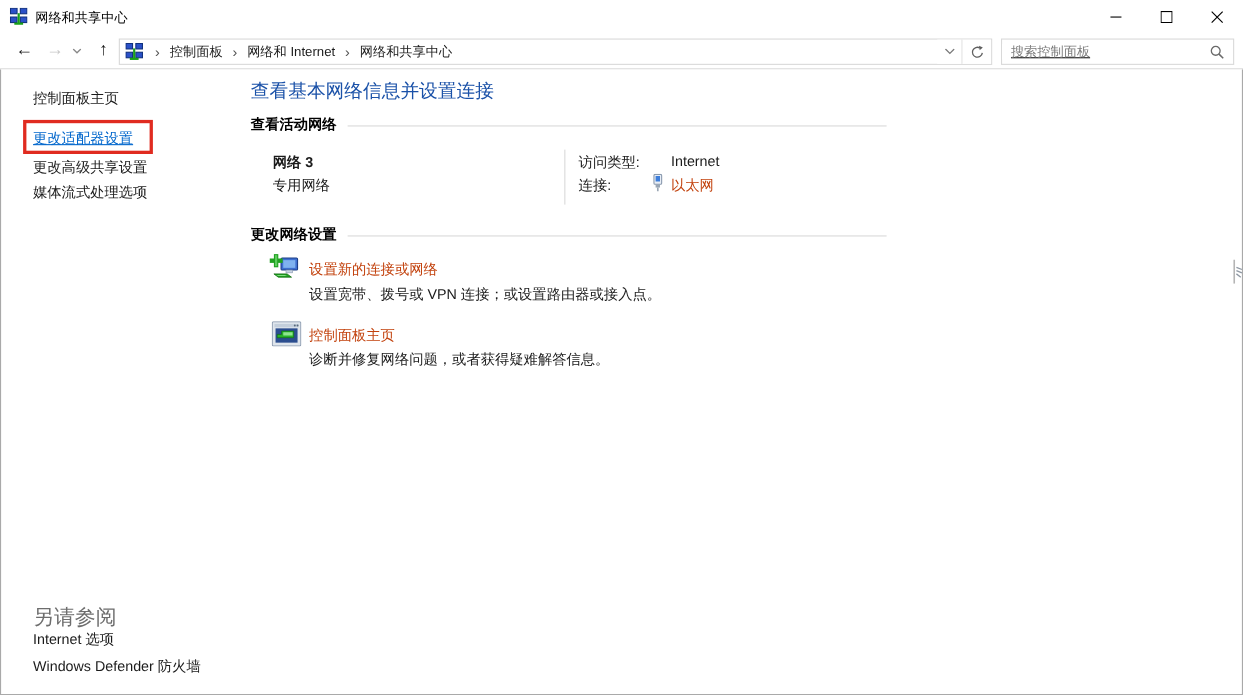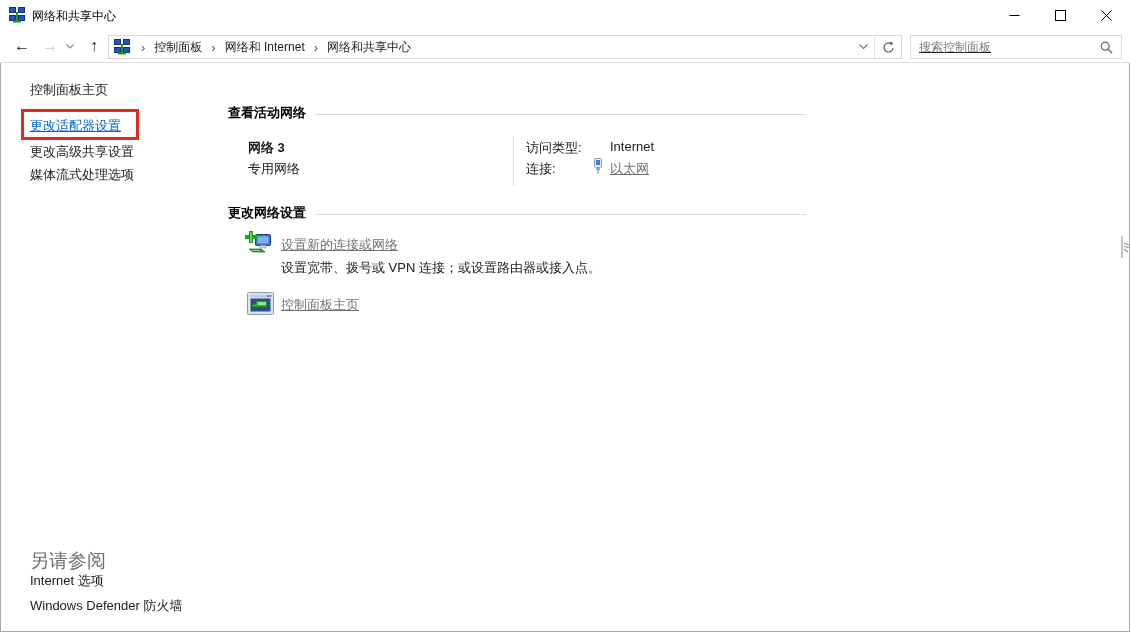--- a/index.html
+++ b/index.html
@@ -48,21 +48,21 @@
   .side-link.blue { color:#0066CC; text-decoration:underline; }
   .redbox { position:absolute; left:21px; top:109px; width:118px; height:31px; border:3px solid #E02B20; pointer-events:none; }
   .see-also-h { position:absolute; left:30px; font-size:19px; color:#6d6d6d; white-space:nowrap; }
   
   .main-title { position:absolute; left:228px; top:71px; font-size:17px; color:#1A51A8; white-space:nowrap; }
   .sec-row { position:absolute; left:228px; width:578px; display:flex; align-items:center; }
   .sec-label { font-size:13px; font-weight:bold; color:#000; white-space:nowrap; }
   .sec-line { flex:1; border-top:1px solid #d9d9d9; margin-left:10px; margin-top:2px; }
   .txt { position:absolute; font-size:13px; white-space:nowrap; }
   .bold { font-weight:bold; }
-  .bluelink { color:#737373; cursor:pointer;text-decoration:underline; }
+  .bluelink { color:#c2410c; cursor:pointer; }
   .vdiv { position:absolute; left:513px; top:136px; height:50px; border-left:1px solid #d9d9d9; }
   .tile-icon { position:absolute; }
   .edge-handle { position:absolute; right:0; top:236px; }
 </style>
 </head>
 <body>
 
 <div id="win">
 
   <div class="titlebar">
@@ -153,20 +153,21 @@
   <span class="side-link" style="top:81px">控制面板主页</span>
   <span class="side-link blue" style="top:117px">更改适配器设置</span>
   <div class="redbox"></div>
   <span class="side-link" style="top:143px">更改高级共享设置</span>
   <span class="side-link" style="top:166px">媒体流式处理选项</span>
 
   <span class="see-also-h" style="top:548px">另请参阅</span>
   <span class="side-link" style="top:572px">Internet 选项</span>
   <span class="side-link" style="top:597px">Windows Defender 防火墙</span>
 
+  <div class="main-title">查看基本网络信息并设置连接</div>
 
   <div class="sec-row" style="top:104px">
     <span class="sec-label">查看活动网络</span>
     <span class="sec-line"></span>
   </div>
 
   <span class="txt bold" style="left:248px; top:139px">网络 3</span>
   <span class="txt" style="left:248px; top:160px">专用网络</span>
   <span class="vdiv"></span>
   <span class="txt" style="left:526px; top:139px">访问类型:</span>
@@ -207,20 +208,21 @@
       <rect x="0.5" y="0.5" width="26" height="22" rx="1" fill="#dfe5ec" stroke="#8c9bb0"></rect>
       <rect x="2.5" y="2.5" width="22" height="3" fill="#c3cedb"></rect>
       <circle cx="21" cy="4" r="0.9" fill="#5a6a7c"></circle>
       <circle cx="23.5" cy="4" r="0.9" fill="#5a6a7c"></circle>
       <rect x="3.5" y="6.5" width="20" height="13" fill="#2b4d8f"></rect>
       <path d="M20 9 L9 9 L9 12 L5 12 L5 15 L20 15 Z" fill="#28b228" stroke="#0f6b0f" stroke-width="0.6"></path>
       <path d="M19 10 L10.5 10 L10.5 13 L19 13 Z" fill="#8fe58f"></path>
     </svg>
   </span>
   <span class="txt bluelink" style="left:281px; top:296px">控制面板主页</span>
+  <span class="txt" style="left:281px; top:318px">诊断并修复网络问题，或者获得疑难解答信息。</span>
 
   <span class="edge-handle">
     <svg width="9" height="22" viewBox="0 0 9 22">
       <line x1="1" y1="0" x2="1" y2="22" stroke="#b5b5b5" stroke-width="1.5"></line>
       <path d="M3 7 L8 9 M3 10 L8 12 M3 13 L7 16" stroke="#8f98a3" stroke-width="1.2" fill="none"></path>
     </svg>
   </span>
 
 </div>
 

